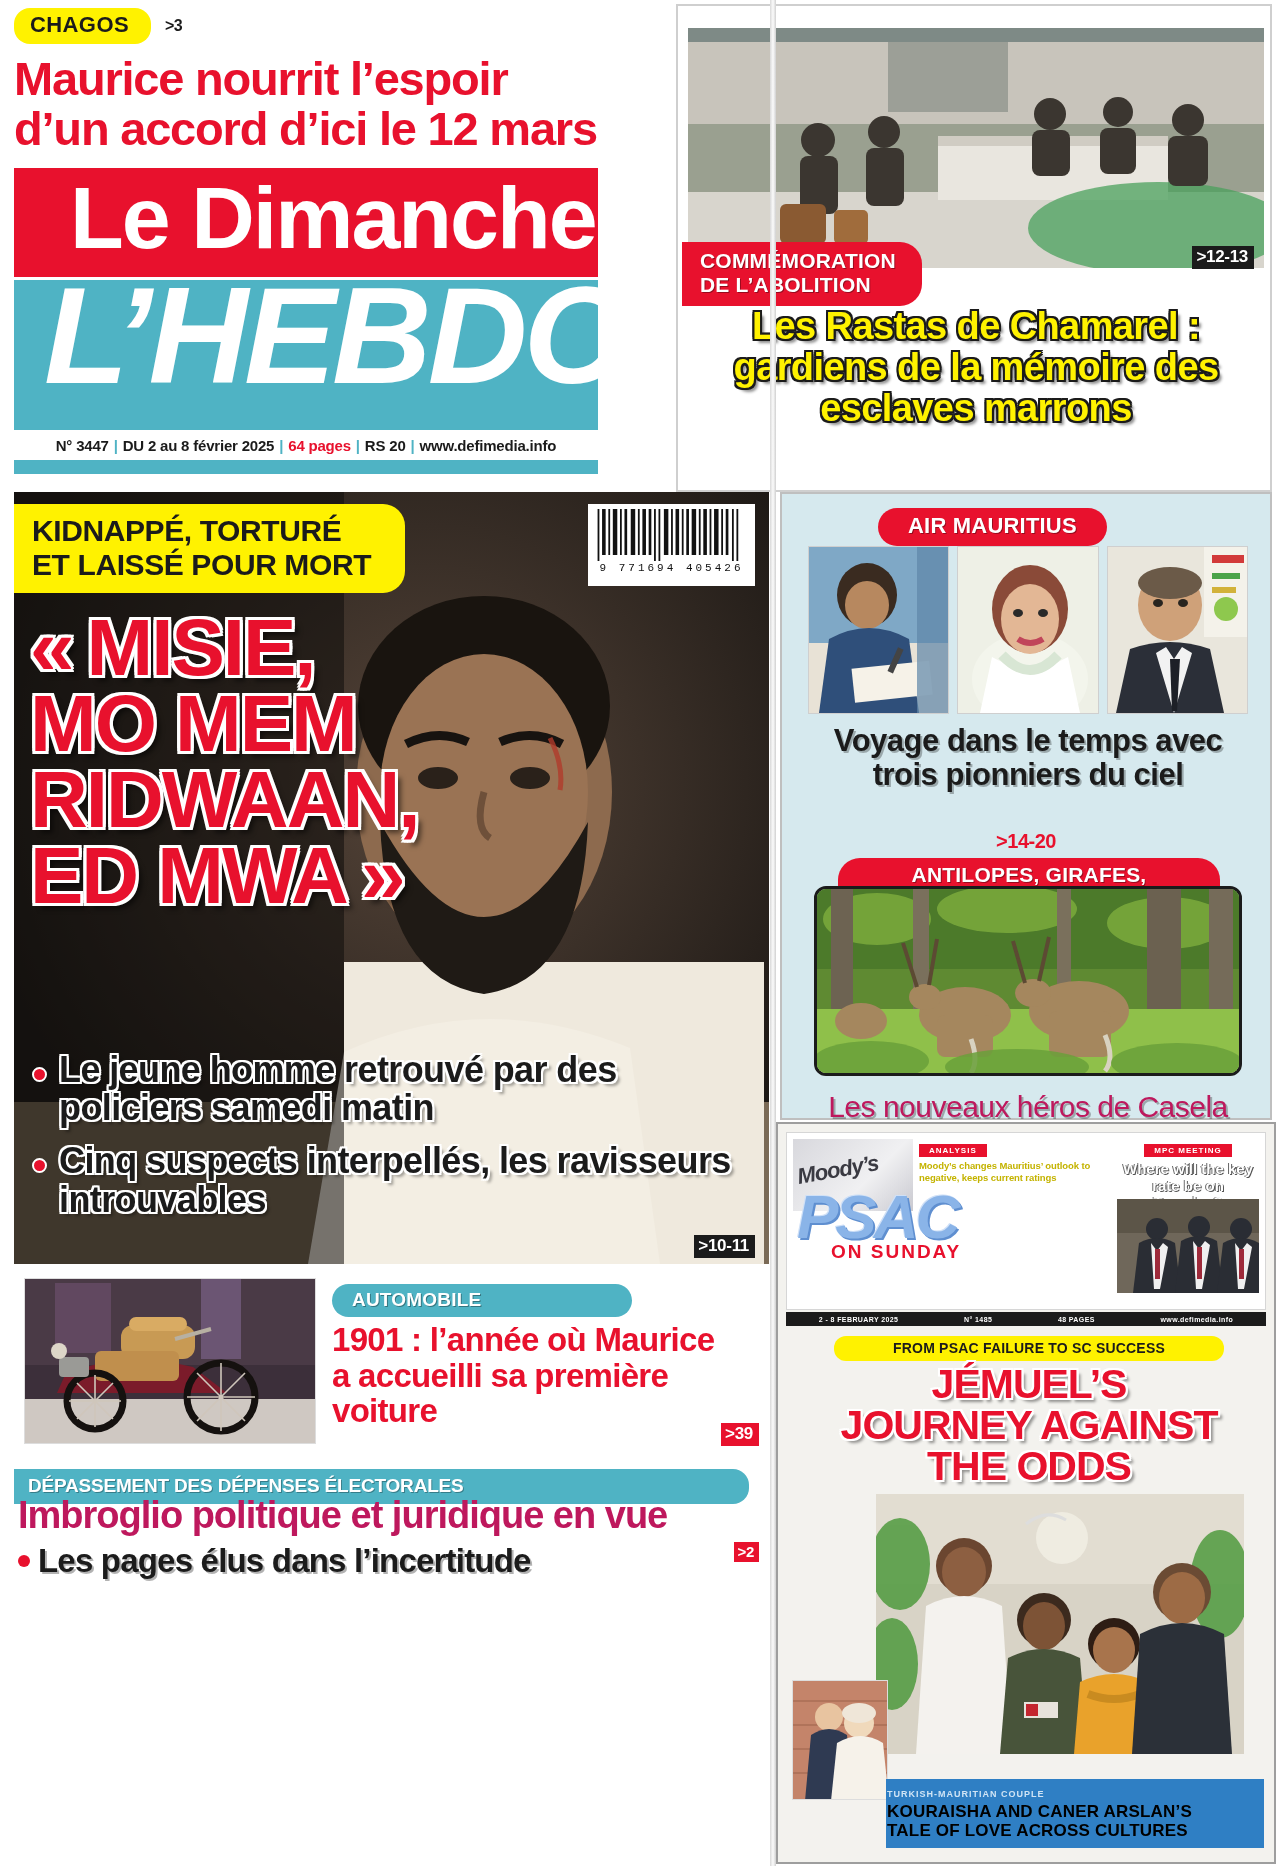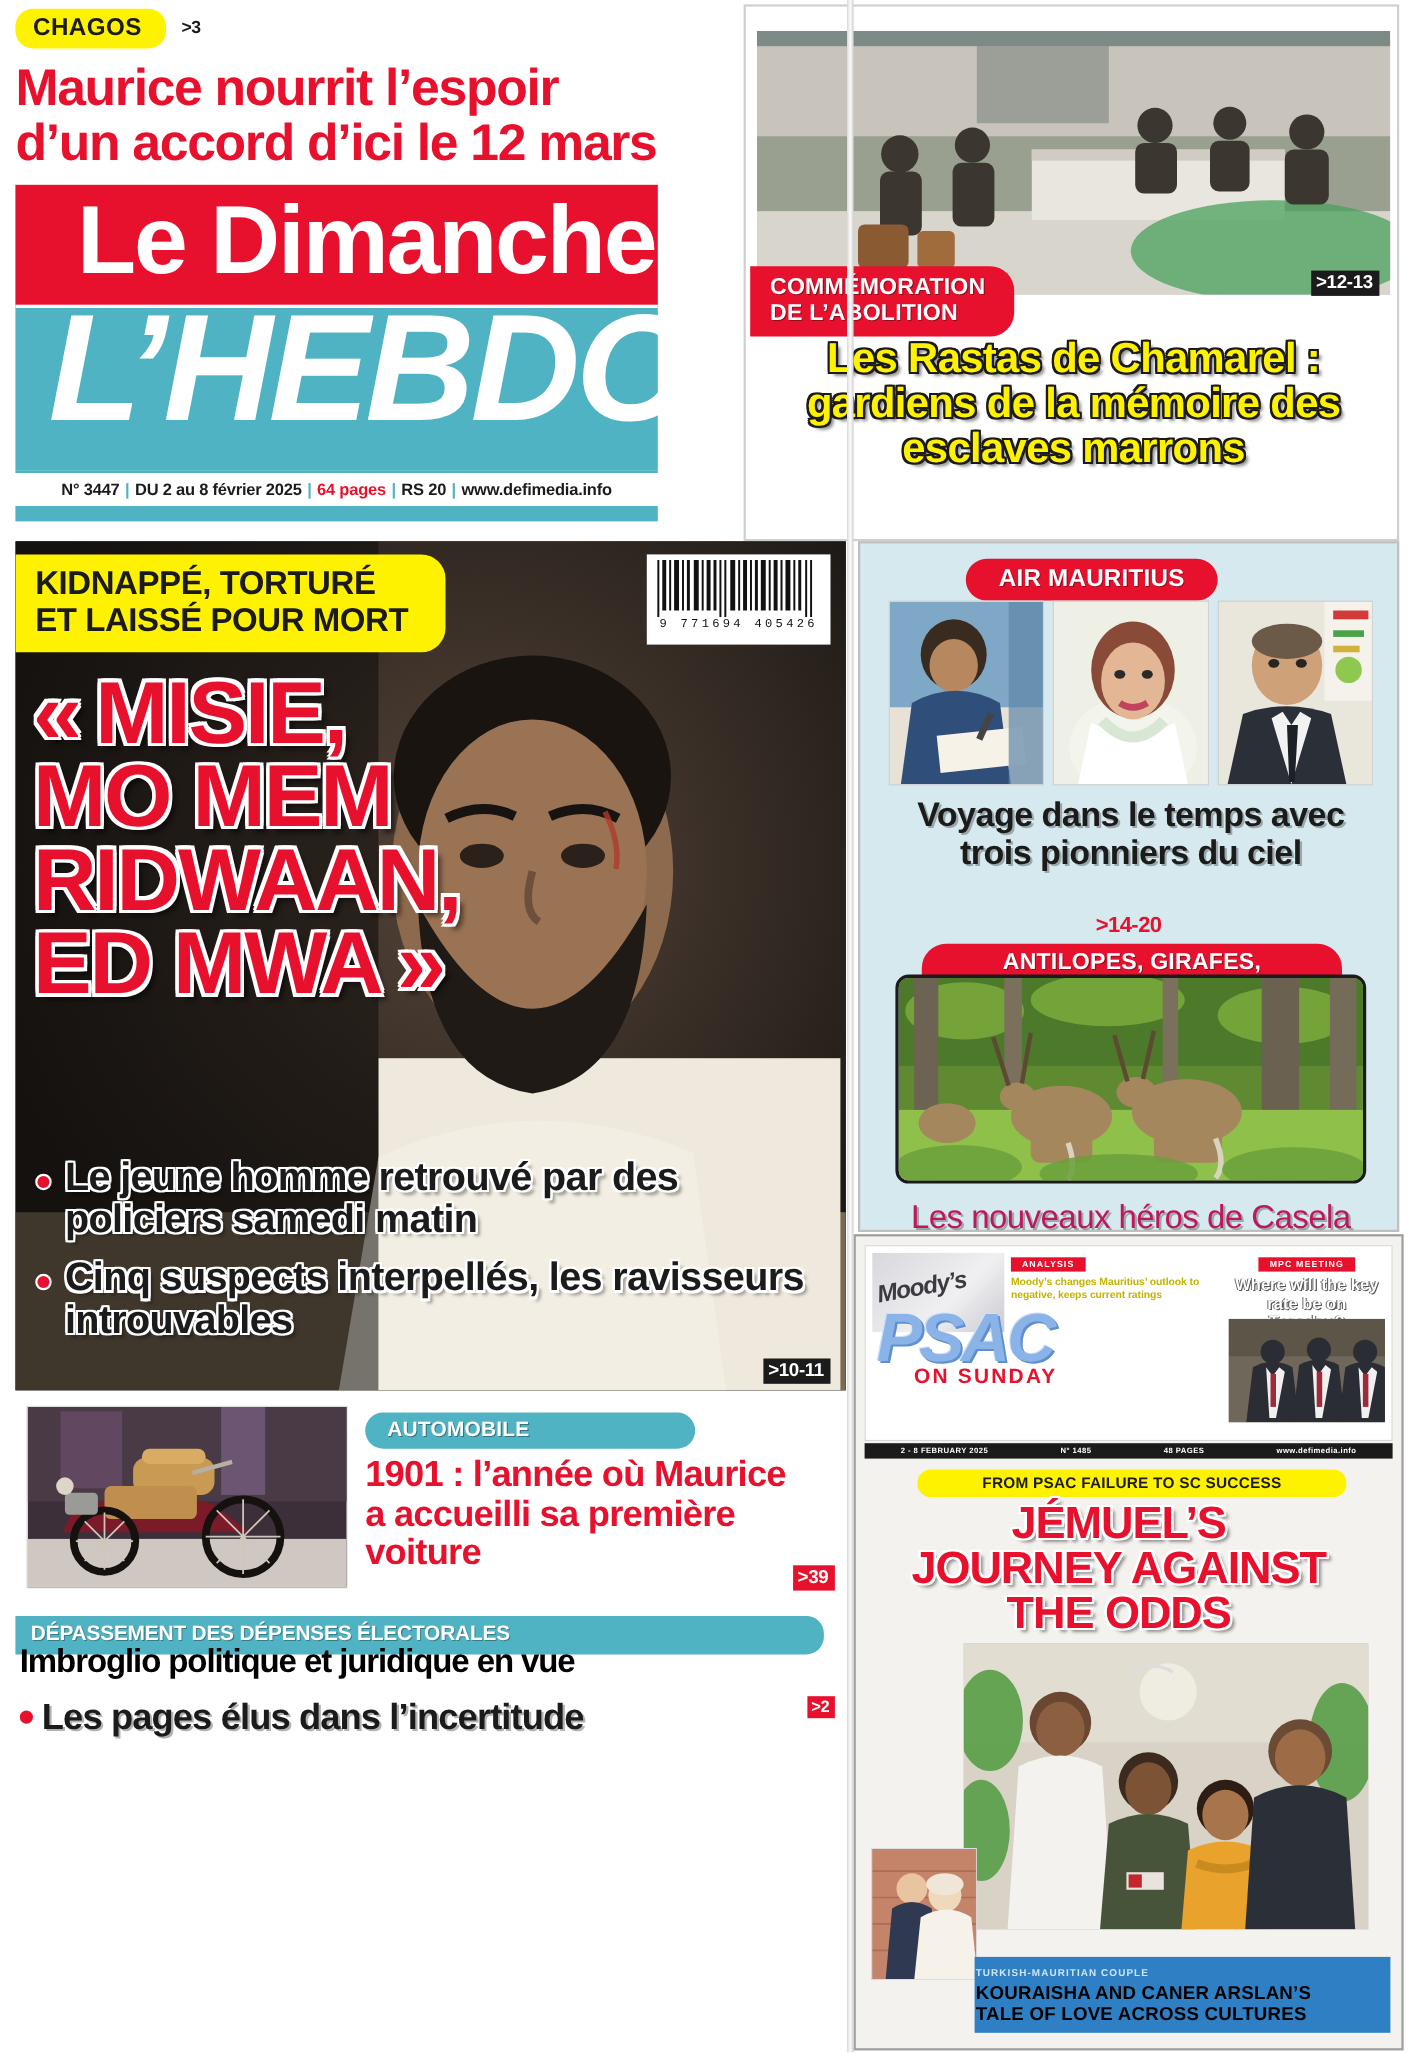--- a/index.html
+++ b/index.html
@@ -142,22 +142,22 @@
                color:#e8112d; font-weight:bold; font-size:33px; line-height:1.08;
                letter-spacing:-.7px; }
   .auto-ref { position:absolute; right:10px; bottom:6px; }
 
   
   .bot { position:absolute; left:14px; top:1458px; width:755px; height:125px; }
   .bot-ribbon { position:absolute; left:0; top:11px; width:735px;
       background:#4fb3c4; color:#fff; font-weight:bold; font-size:19px;
       padding:6px 0 7px 14px; border-radius:0 16px 16px 0; letter-spacing:-.2px;
       text-shadow:1px 1px 0 rgba(0,0,0,.3); }
-  .bot-head { position:absolute; left:4px; top:36px; color:#000000; font-weight:bold;
-      font-size:30px; letter-spacing:-1px; }
+  .bot-head { position:absolute; left:4px; top:36px; color:#be185d; font-weight:bold;
+      font-size:38px; letter-spacing:-1px; }
   .bot-sub { position:absolute; left:4px; top:84px; display:flex; align-items:flex-start; }
   .bot-sub .dot { width:12px; height:12px; border-radius:50%; background:#e8112d;
       margin:13px 8px 0 0; }
   .bot-sub .txt { color:#1b1b1b; font-weight:bold; font-size:33px; letter-spacing:-.8px;
       text-shadow:2px 2px 0 rgba(0,0,0,.3); }
   .bot-ref { position:absolute; right:10px; top:84px; font-size:15px; padding:1px 5px 2px 3px;}
 
   
   .nos { position:absolute; left:776px; top:1122px; width:500px; height:742px;
          background:#f3f2ee; border:2px solid #9e9e9e; overflow:hidden; }
@@ -186,21 +186,21 @@
   }
   .nos-logo .sub { color:#e8112d; font-weight:bold; font-size:19px; letter-spacing:2px;
                    margin-top:-4px; margin-left:34px; }
   .nos-bar { position:absolute; left:8px; top:188px; right:8px; height:14px;
              background:#1b1b1b; color:#fff; font-size:7px; font-weight:bold;
              display:flex; align-items:center; justify-content:space-around;
              letter-spacing:.4px; }
   .nos-yellow { position:absolute; left:56px; top:212px; width:390px;
        background:#fff200; color:#1b1b1b; font-weight:bold; font-size:14px;
        text-align:center; padding:4px 0 5px; border-radius:12px; letter-spacing:.2px; }
-  .nos-head { position:absolute; left:8px; top:240px; width:462px; text-align:center;
+  .nos-head { position:absolute; left:20px; top:240px; width:462px; text-align:center;
        color:#e8112d; font-weight:bold; font-size:41px; line-height:1.0; letter-spacing:-1px;
        text-shadow:-2px 0 #fff,0 -2px #fff,2px 0 #fff,0 2px #fff,
                    -2px -2px #fff,2px -2px #fff,-2px 2px #fff,2px 2px #fff,
                    4px 4px 3px rgba(0,0,0,.4); }
   .nos-mainphoto { position:absolute; left:98px; top:370px; width:368px; height:260px;
        overflow:hidden; background:#cfc9bd; }
   .nos-wed { position:absolute; left:14px; top:556px; width:96px; height:120px;
        overflow:hidden; background:#caa; border:1px solid #ddd; }
   .nos-blue { position:absolute; left:108px; bottom:14px; right:10px;
        background:#2f7fc4; padding:4px 1px 8px; }

